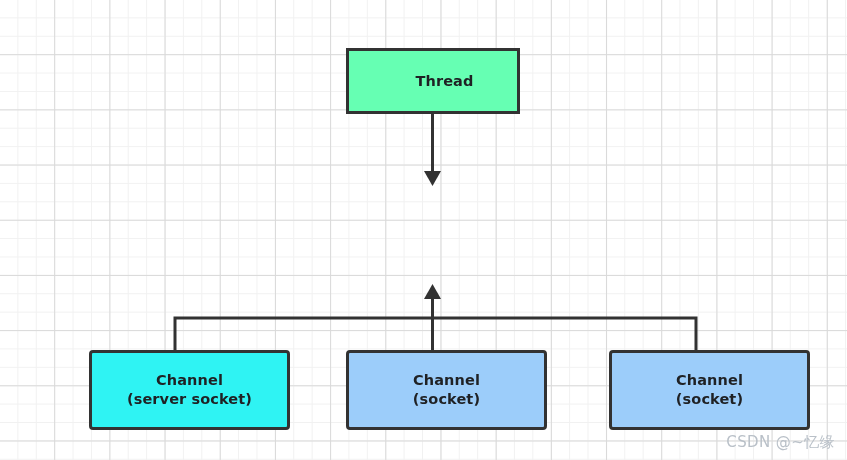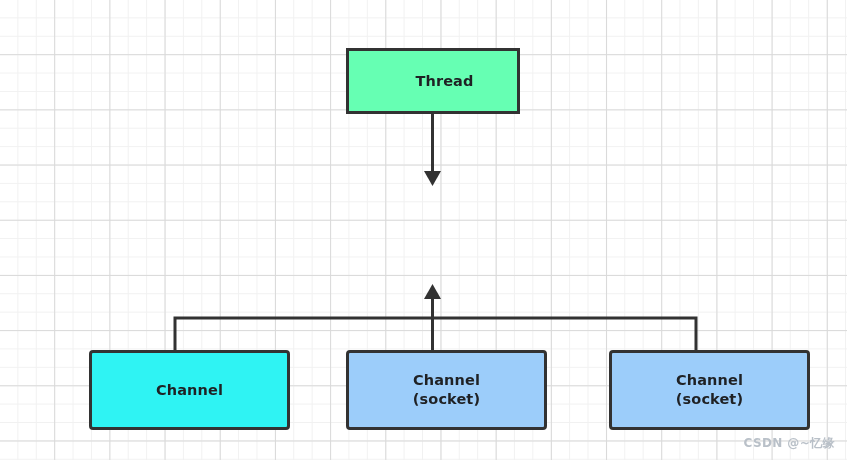--- a/index.html
+++ b/index.html
@@ -93,22 +93,22 @@
   }
   .node-ch3 {
     left: 609px;
     background: #9ccdfa;
   }
   .watermark {
     position: absolute;
     right: 12px;
     bottom: 8px;
     color: #b9c0c8;
-    font-size: 12px;
-    font-weight: bold;
+    font-size: 15px;
+    font-weight: normal;
     letter-spacing: .4px;
     white-space: nowrap;
   }
 </style>
 </head>
 <body>
 
 <div id="canvas">
 
   <svg id="edges" viewBox="0 0 847 460" xmlns="http://www.w3.org/2000/svg">
@@ -134,20 +134,21 @@
     </g>
   </svg>
 
   <div class="node node-thread">
     <span class="label">Thread</span>
   </div>
 
 
   <div class="node node-channel node-ch1">
     <span>Channel</span>
+    <span>(server socket)</span>
   </div>
 
   <div class="node node-channel node-ch2">
     <span>Channel</span>
     <span>(socket)</span>
   </div>
 
   <div class="node node-channel node-ch3">
     <span>Channel</span>
     <span>(socket)</span>

